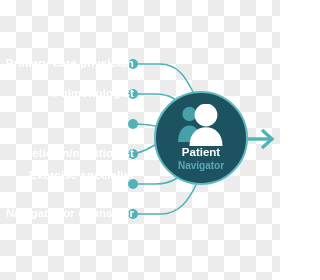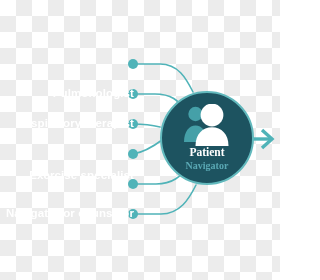--- a/index.html
+++ b/index.html
@@ -41,29 +41,28 @@
     font-size: 11.5px;
     font-weight: 700;
     letter-spacing: .1px;
     line-height: 1;
     text-align: right;
   }
 
   
   #hub {
     position: absolute;
-    left: 160px;
+    left: 154px;
     top: 91px;
     width: 94px;
     height: 94px;
     border-radius: 50%;
     background: #1d5360;
     border: 2.5px solid #62b9bd;
     box-sizing: border-box;
-    font-family: Liberation Serif, serif;
   }
   #hub-icon {
     position: absolute;
     left: 50%;
     top: 11px;
     transform: translateX(-50%);
     width: 54px;
     height: 42px;
   }
   #hub-text {
@@ -111,22 +110,23 @@
       <circle cx="133" cy="184" r="5"></circle>
       <circle cx="133" cy="214" r="5"></circle>
     </g>
 
     <g>
       <line x1="246" y1="139" x2="270" y2="139" stroke="#4fb3b8" stroke-width="3.4" stroke-linecap="butt"></line>
       <polyline points="262,130 272,139 262,148" fill="none" stroke="#4fb3b8" stroke-width="3.4" stroke-linecap="butt" stroke-linejoin="miter"></polyline>
     </g>
   </svg>
 
+  <div class="label" style="top:58px;">Primary care physician</div>
   <div class="label" style="top:88px;">Pulmonologist</div>
-  <div class="label" style="top:118px;">Respiratory therapist</div>
+  <div class="label" style="top:148px;">Dietician/nutritionist</div>
   <div class="label" style="top:170px;">Exercise specialist</div>
   <div class="label" style="top:208px;">Navigator or counselor</div>
 
   <div id="hub">
     <svg id="hub-icon" viewBox="0 0 54 42" xmlns="http://www.w3.org/2000/svg">
       <circle cx="15.5" cy="10" r="7.2" fill="#45a0a8"></circle>
       <path d="M4 38 C4 27.5 9.2 21.5 15.5 21.5 C21.8 21.5 27 27.5 27 38 Z" fill="#45a0a8"></path>
       <circle cx="32" cy="11" r="11.4" fill="#ffffff"></circle>
       <path d="M15.5 42 C15.5 30 22.6 23.2 32 23.2 C41.4 23.2 48.5 30 48.5 42 Z" fill="#ffffff"></path>
     </svg>

